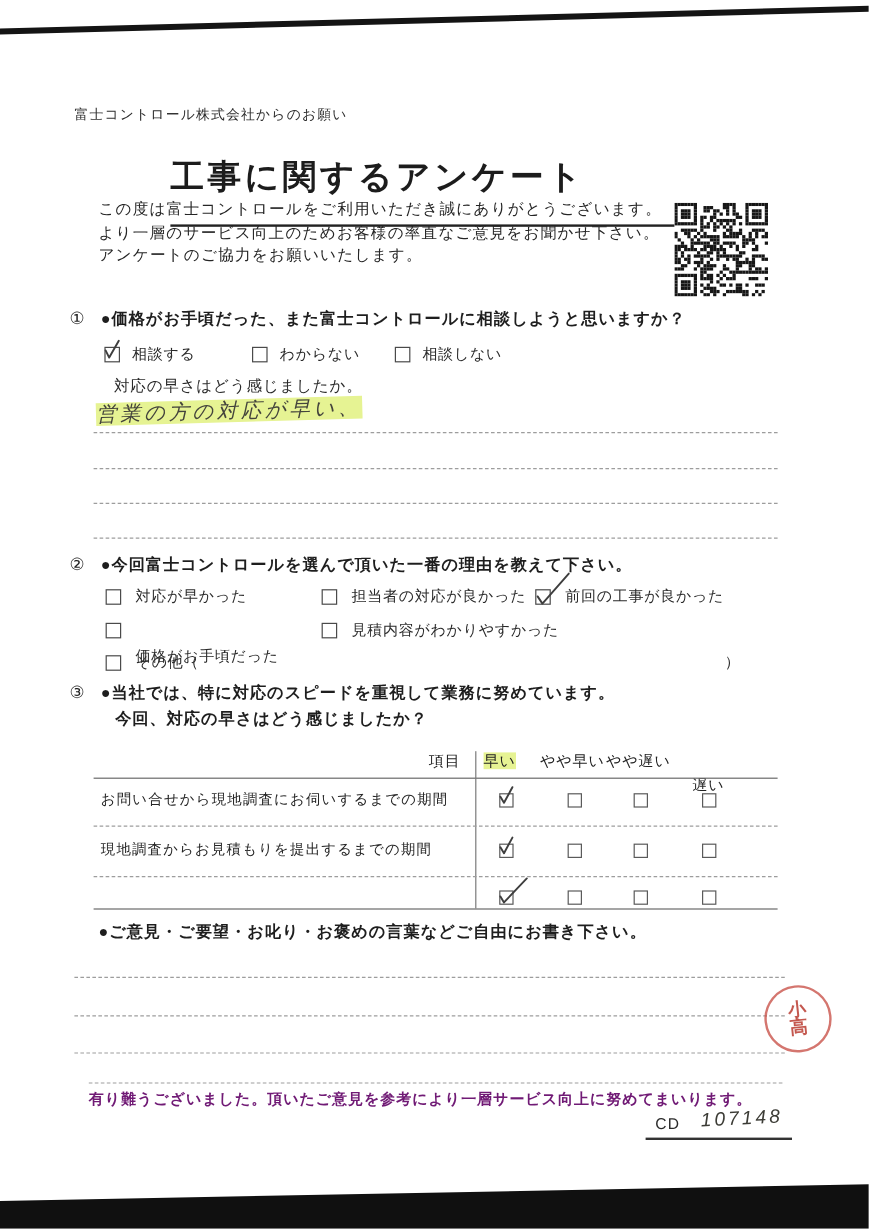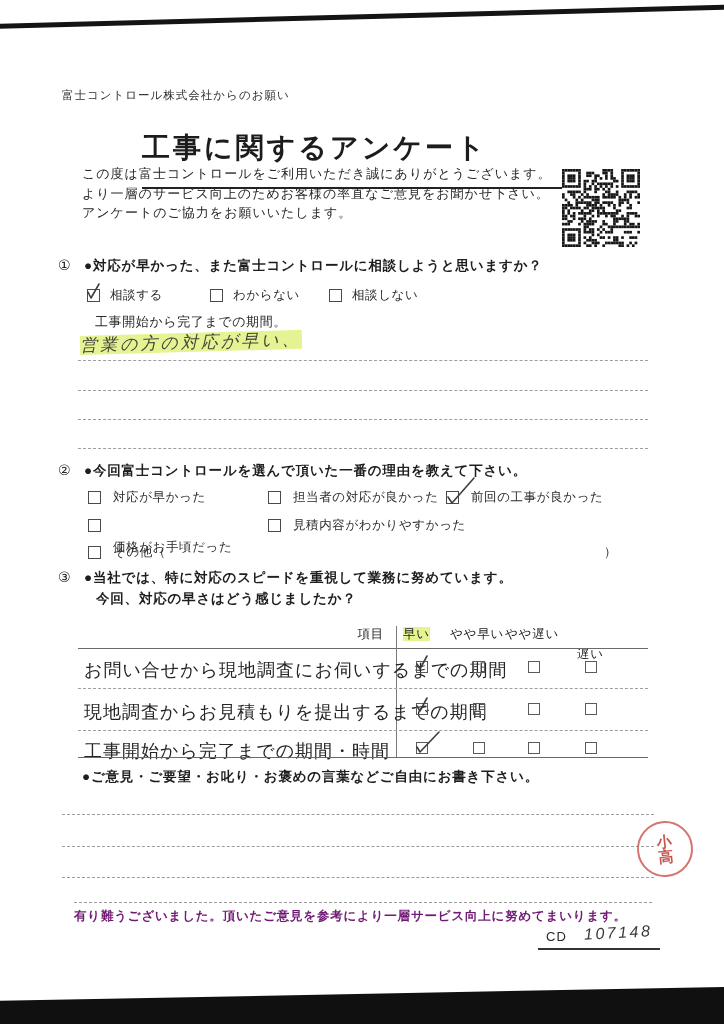--- a/index.html
+++ b/index.html
@@ -28,21 +28,21 @@
   .dash{border-top:1.5px dashed #9d9d9d; height:0;}
   .solid{background:#6a6a6a;}
   .check-svg{overflow:visible;}
   .check-svg path{fill:none; stroke:#3e3e3e; stroke-width:1.6; stroke-linecap:round; stroke-linejoin:round;}
   
   .hand{font-style:italic; color:#44443c; transform:rotate(-1.6deg); transform-origin:left center;}
   .hl{background:#e6f393;}
   .hand-answer{left:80px; top:334px; font-size:17px; letter-spacing:3px;}
   
   .th{font-size:12.5px; letter-spacing:0.8px; color:#222;}
-  .tlabel{font-size:18px; letter-spacing:1px; color:#252525;}
+  .tlabel{font-size:12px; letter-spacing:1px; color:#252525;}
   .vline{width:1.3px; background:#7a7a7a;}
   
   .stamp{
     left:637px; top:821px; width:52px; height:52px; border-radius:50%;
     border:2.2px solid rgba(201,84,75,0.8); color:rgba(190,70,60,0.9);
     display:flex; flex-direction:column; align-items:center; justify-content:center;
     font-size:15px; line-height:15px; letter-spacing:0; transform:rotate(-6deg);
     font-weight:600;
   }
   .footer-text{font-size:12.5px; font-weight:600; letter-spacing:0.8px; color:#701a75;}
@@ -470,35 +470,35 @@
       <rect x="26.90" y="75.31" width="2.69" height="2.69"></rect>
       <rect x="32.28" y="75.31" width="2.69" height="2.69"></rect>
       <rect x="40.34" y="75.31" width="2.69" height="2.69"></rect>
       <rect x="56.48" y="75.31" width="2.69" height="2.69"></rect>
       <rect x="59.17" y="75.31" width="2.69" height="2.69"></rect>
       <rect x="64.55" y="75.31" width="2.69" height="2.69"></rect>
       <rect x="69.93" y="75.31" width="2.69" height="2.69"></rect>
     </svg>
 
   <div class="abs qnum" style="left:58px; top:257px;">①</div>
-  <div class="abs qtext" style="left:84px; top:257px;">●対応が早かった、また富士コントロールに相談しようと思いますか？</div>
+  <div class="abs qtext" style="left:84px; top:257px;">●価格がお手頃だった、また富士コントロールに相談しようと思いますか？</div>
 
   <div class="abs cb" style="left:87px; top:289px;"></div>
   <svg class="abs check-svg" style="left:85px; top:281px;" width="18" height="22">
       <path d="M3 11 L6 17 L14 3"></path>
     </svg>
   <div class="abs opt" style="left:110px; top:287px;">相談する</div>
 
   <div class="abs cb" style="left:210px; top:289px;"></div>
   <div class="abs opt" style="left:233px; top:287px;">わからない</div>
 
   <div class="abs cb" style="left:329px; top:289px;"></div>
   <div class="abs opt" style="left:352px; top:287px;">相談しない</div>
 
-  <div class="abs opt" style="left:95px; top:313px; font-size:13px;">工事開始から完了までの期間。</div>
+  <div class="abs opt" style="left:95px; top:313px; font-size:13px;">対応の早さはどう感じましたか。</div>
 
   <div class="abs hand hand-answer"><span class="hl">営業の方の対応が早い、</span></div>
 
   <div class="abs dash" style="left:78px; top:360px; width:570px;"></div>
   <div class="abs dash" style="left:78px; top:390px; width:570px;"></div>
   <div class="abs dash" style="left:78px; top:419px; width:570px;"></div>
   <div class="abs dash" style="left:78px; top:448px; width:570px;"></div>
 
   <div class="abs qnum" style="left:58px; top:462px;">②</div>
   <div class="abs qtext" style="left:84px; top:462px;">●今回富士コントロールを選んで頂いた一番の理由を教えて下さい。</div>
@@ -548,21 +548,20 @@
   <div class="abs tlabel" style="left:84px; top:700px;">現地調査からお見積もりを提出するまでの期間</div>
   <div class="abs cbs" style="left:416px; top:703px;"></div>
   <svg class="abs check-svg" style="left:414px; top:695px;" width="16" height="20">
       <path d="M3 11 L6 16 L13 3"></path>
     </svg>
   <div class="abs cbs" style="left:473px; top:703px;"></div>
   <div class="abs cbs" style="left:528px; top:703px;"></div>
   <div class="abs cbs" style="left:585px; top:703px;"></div>
   <div class="abs dash" style="left:78px; top:730px; width:570px;"></div>
 
-  <div class="abs tlabel" style="left:84px; top:739px;">工事開始から完了までの期間・時間</div>
   <div class="abs cbs" style="left:416px; top:742px;"></div>
   <svg class="abs check-svg" style="left:414px; top:728px;" width="28" height="26">
       <path d="M3 19 L6 24 L25 4"></path>
     </svg>
   <div class="abs cbs" style="left:473px; top:742px;"></div>
   <div class="abs cbs" style="left:528px; top:742px;"></div>
   <div class="abs cbs" style="left:585px; top:742px;"></div>
   <div class="abs solid" style="left:78px; top:757px; width:570px; height:1.3px;"></div>
 
   <div class="abs qtext" style="left:82px; top:768px;">●ご意見・ご要望・お叱り・お褒めの言葉などご自由にお書き下さい。</div>

